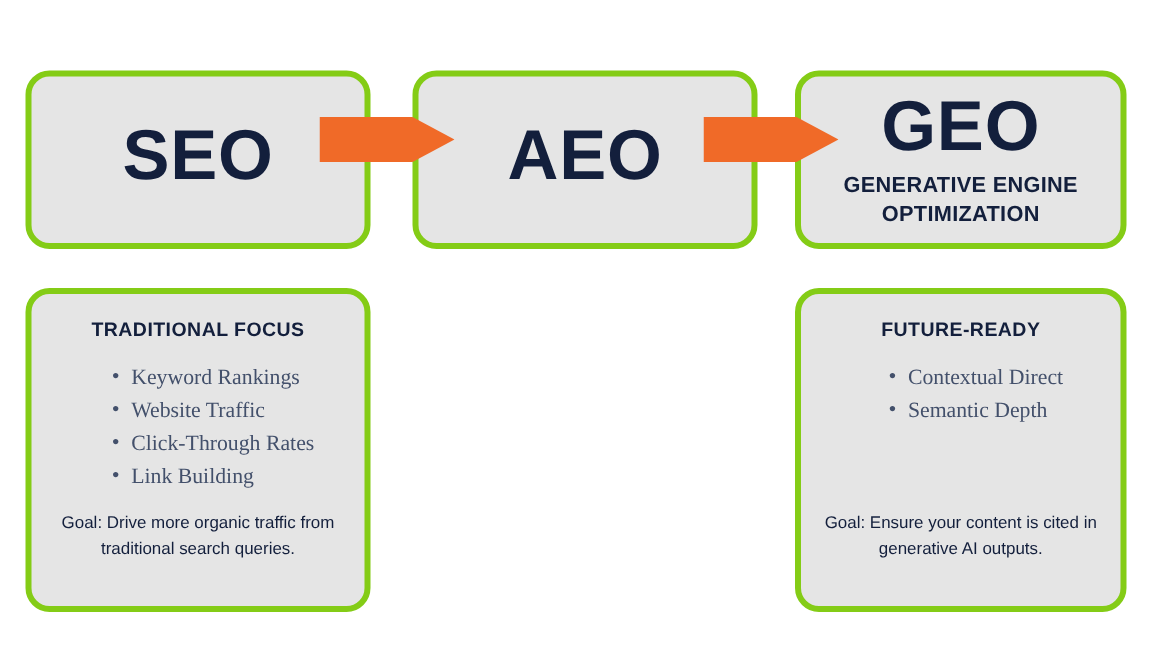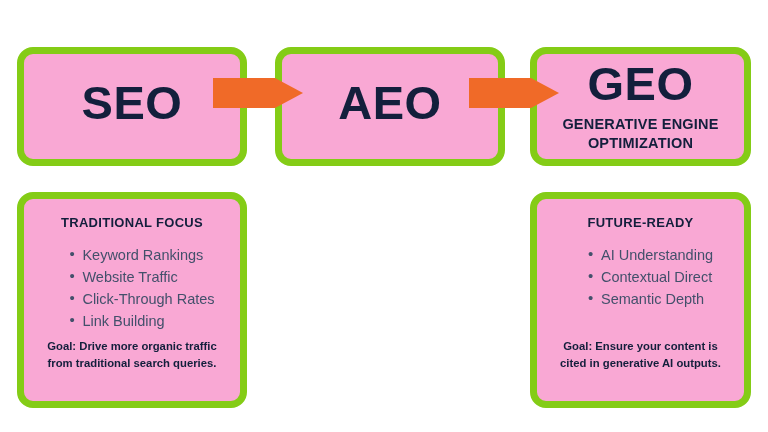--- a/index.html
+++ b/index.html
@@ -33,23 +33,23 @@
   .col-2 { left: 275px; }
   .col-3 { left: 530px; }
   .col-3 .card { width: 221px; }
 
   
   .card {
     position: absolute;
     left: 0;
     width: 230px;
     box-sizing: border-box;
-    border: 7px solid #84cc16;
+    border: 4px solid #84cc16;
     border-radius: 16px;
-    background: #f9a8d4;
+    background: #e5e5e5;
   }
   .card-top {
     top: 47px;
     height: 119px;
     display: flex;
     flex-direction: column;
     align-items: center;
     justify-content: center;
   }
   .card-bottom {
@@ -89,20 +89,21 @@
     color: #131F3C;
     text-align: center;
     margin: 0 0 6px 0;
     text-transform: uppercase;
   }
   .bullets {
     margin: 8px 0 0 0;
     padding: 0 0 0 20px;
     list-style: none;
     align-self: center;
+    font-family: Liberation Serif, serif;
   }
   .bullets li {
     position: relative;
     font-size: 14.5px;
     color: #43506B;
     line-height: 1.52;
     padding-left: 13px;
     white-space: nowrap;
   }
   .bullets li::before {
@@ -110,21 +111,21 @@
     position: absolute;
     left: 0;
     top: -1px;
     color: #43506B;
     font-size: 15px;
   }
   .goal {
     margin-top: auto;
     margin-bottom: 20px;
     font-size: 11.3px;
-    font-weight: 700;
+    font-weight: 400;
     color: #131F3C;
     text-align: center;
     line-height: 1.45;
     padding: 0 2px;
   }
 
   
   .arrow {
     position: absolute;
     top: 78px;
@@ -163,21 +164,20 @@
   </div>
 
   <div class="col col-3">
     <div class="card card-top">
       <div class="acronym">GEO</div>
       <div class="expansion">GENERATIVE ENGINE OPTIMIZATION</div>
     </div>
     <div class="card card-bottom">
       <div class="focus-title">FUTURE-READY</div>
       <ul class="bullets">
-        <li>AI Understanding</li>
         <li>Contextual Direct</li>
         <li>Semantic Depth</li>
       </ul>
       <div class="goal">Goal: Ensure your content is cited in generative AI outputs.</div>
     </div>
   </div>
 
   <div class="arrow arrow-1">
     <svg viewBox="0 0 90 30" preserveAspectRatio="none" aria-hidden="true">
       <polygon points="0,0 62,0 90,15 62,30 0,30" fill="#F06A28"></polygon>

